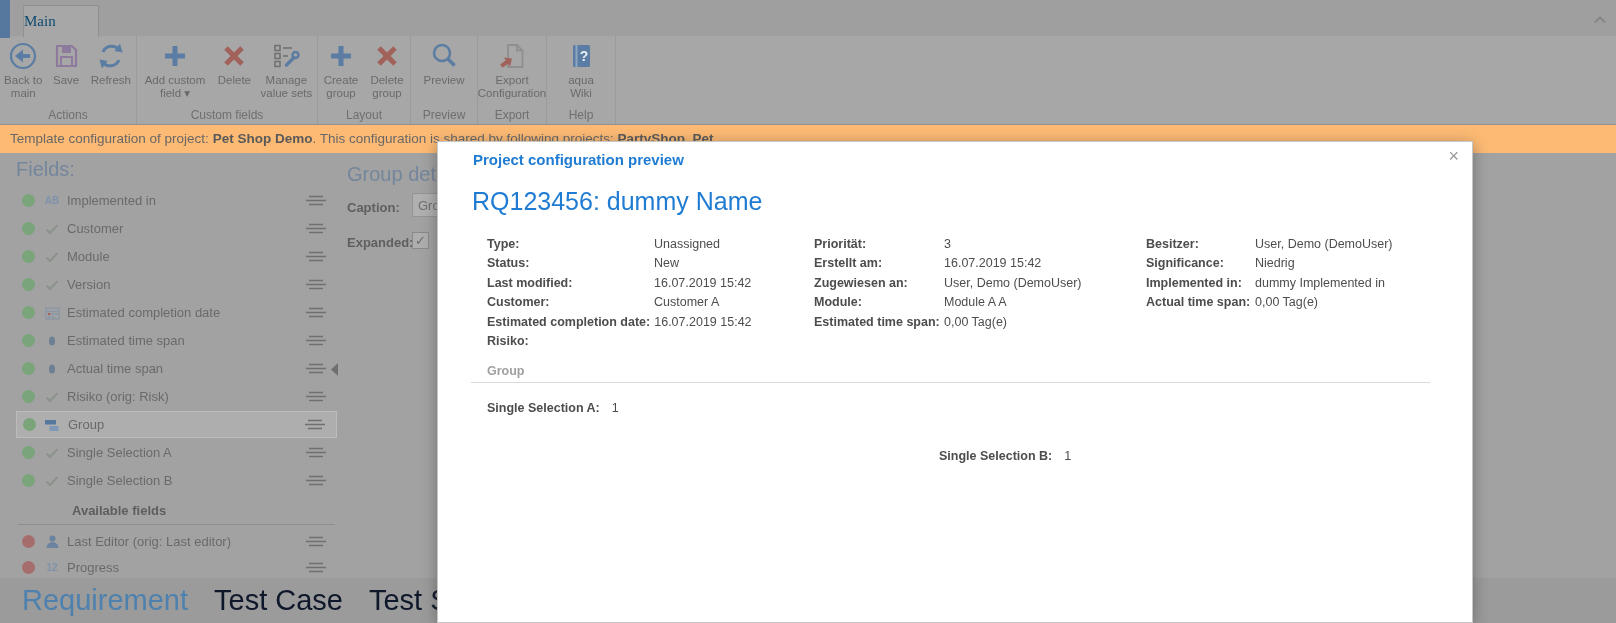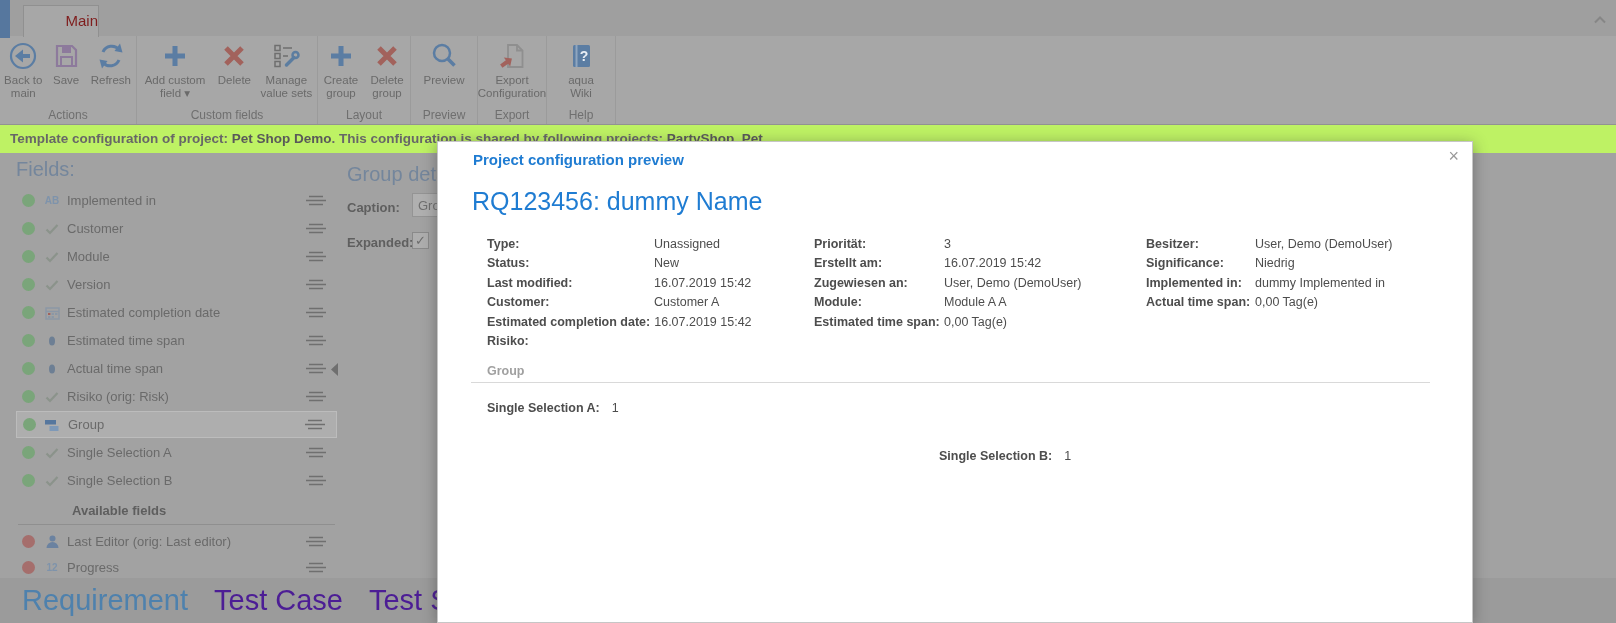--- a/index.html
+++ b/index.html
@@ -3,37 +3,37 @@
 <meta charset="utf-8">
 <style>
   html,body{margin:0;padding:0;background:#888;}
   .screen{position:relative;width:1616px;height:623px;overflow:hidden;
           background:#a2a2a2;font-family:"Liberation Sans",sans-serif;}
 
   
   .tabstrip{position:absolute;left:0;top:0;width:100%;height:36px;background:#9f9f9f;}
   .appstub{position:absolute;left:0;top:0;width:10px;height:38px;background:#56779e;z-index:3;}
   .maintab{position:absolute;left:23px;top:5px;width:76px;height:32px;background:#a7a7a7;
-           border:1px solid #909090;border-bottom:none;color:#7f1d1d;font-size:15px;
-           text-align:right;line-height:30px;z-index:2;box-sizing:border-box;}
+           border:1px solid #909090;border-bottom:none;color:#0c4a6e;font-size:15px;
+           text-align:left;line-height:30px;z-index:2;box-sizing:border-box;font-family:Liberation Serif, serif;}
   .chevron-collapse{position:absolute;right:9px;top:10px;z-index:2;}
   .ribbonbody{position:absolute;left:0;top:36px;width:100%;height:89px;background:#a7a7a7;
               border-bottom:1px solid #929292;display:flex;box-sizing:border-box;}
   .rgroup{height:100%;display:flex;flex-direction:column;border-right:1px solid #9b9b9b;box-sizing:border-box;}
   .g-actions{width:137px}.g-custom{width:181px}.g-layout{width:93px}
   .g-preview{width:67px}.g-export{width:69px}.g-help{width:69px}
   .rbuttons{flex:1;display:flex;justify-content:center;align-items:flex-start;padding-top:4px;}
   .rbtn{display:flex;flex-direction:column;align-items:center;padding:1px 2px;
         font-size:11.5px;line-height:13px;color:#6a6a6a;text-align:center;cursor:default;}
   .rbtn svg{margin-bottom:3px;flex-shrink:0;}
   .glabel{height:17px;font-size:12px;color:#6f6f6f;text-align:center;line-height:16px;}
 
   
-  .statusline{position:absolute;left:0;top:125px;width:100%;height:28px;background:#bef264;
-              color:#676767;font-size:13.5px;line-height:28px;padding-left:10px;box-sizing:border-box;white-space:nowrap;font-weight:bold;}
+  .statusline{position:absolute;left:0;top:125px;width:100%;height:28px;background:#fdba74;
+              color:#676767;font-size:13.5px;line-height:28px;padding-left:10px;box-sizing:border-box;white-space:nowrap;}
   .statusline b{color:#595959;}
 
   
   .fields-title{position:absolute;left:16px;top:158px;font-size:20px;color:#74869c;}
   .frow{position:absolute;left:16px;width:321px;height:27px;display:flex;align-items:center;}
   .frow.selected{background:#aeaeae;border:1px solid #bcbcbc;box-sizing:border-box;}
   .dot{width:13px;height:13px;border-radius:50%;margin-left:6px;flex-shrink:0;}
   .dot.green{background:#7aa57a;}
   .dot.red{background:#a56e6c;}
   .ficon{width:20px;margin-left:7px;display:flex;justify-content:center;align-items:center;
@@ -50,21 +50,21 @@
   .gd-caption-input{position:absolute;left:412px;top:193px;width:70px;height:24px;background:#b0b0b0;
                     border:1px solid #949494;color:#6f6f6f;font-size:13px;padding:0 5px;box-sizing:border-box;
                     font-family:"Liberation Sans",sans-serif;}
   .gd-expanded-label{position:absolute;left:347px;top:235px;font-size:13px;font-weight:bold;color:#5f5f5f;}
   .gd-checkbox{position:absolute;left:412px;top:232px;width:17px;height:17px;background:#aeaeae;
                border:1px solid #8a8a8a;color:#6c6c6c;font-size:13px;line-height:16px;text-align:center;box-sizing:border-box;}
 
   
   .bottombar{position:absolute;left:0;top:578px;width:100%;height:45px;background:#9b9b9b;
              display:flex;align-items:center;padding-left:22px;box-sizing:border-box;gap:26px;z-index:5;}
-  .btab{font-size:29px;color:#4c1d95;cursor:default;white-space:nowrap;}
+  .btab{font-size:29px;color:#0f172a;cursor:default;white-space:nowrap;}
   .btab.active{color:#4e81ad;}
 
   
   .modal{position:absolute;left:437px;top:141px;width:1036px;height:482px;background:#ffffff;
          border:1px solid #c6c6c6;box-shadow:0 3px 14px rgba(50,50,50,.45);z-index:10;box-sizing:border-box;}
   .m-title{position:absolute;left:35px;top:9px;font-size:15px;color:#1f7cd2;font-weight:bold;}
   .m-close{position:absolute;right:13px;top:5px;font-size:18px;color:#9a9a9a;cursor:default;line-height:18px;}
   .m-heading{position:absolute;left:34px;top:45px;font-size:25px;color:#1f7cd2;white-space:nowrap;}
   .mcol{position:absolute;top:92px;}
   .mcol1{left:49px;}.mcol2{left:376px;}.mcol3{left:708px;}

